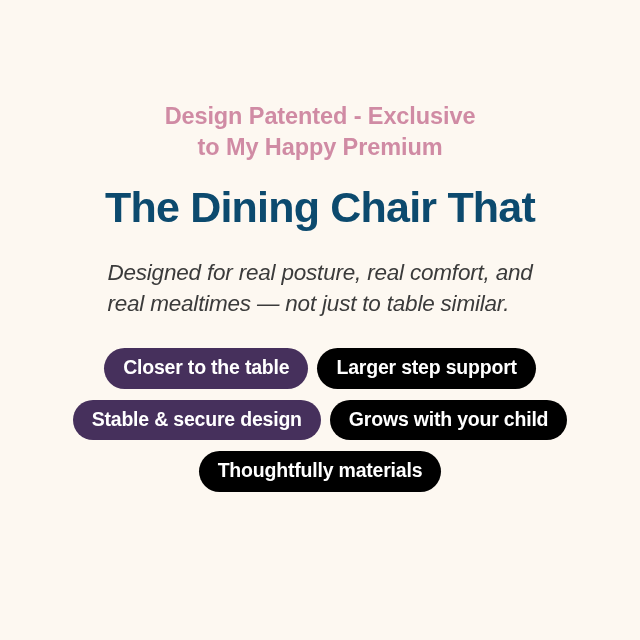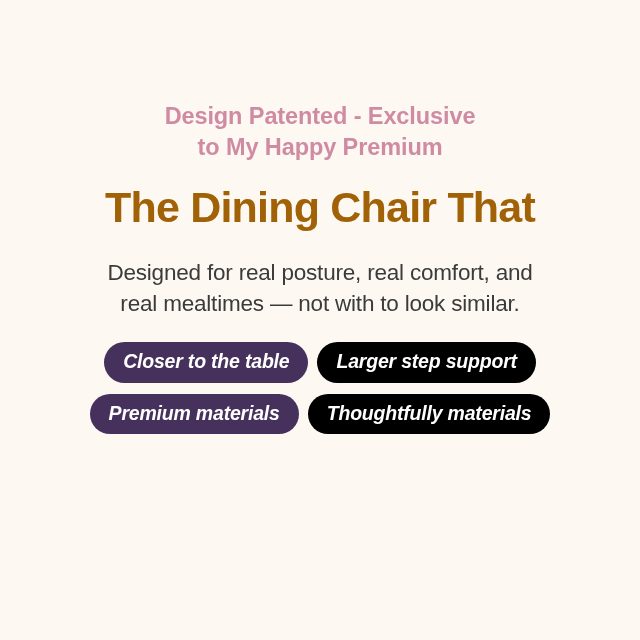--- a/index.html
+++ b/index.html
@@ -30,49 +30,48 @@
     line-height: 31px;
     text-align: center;
     letter-spacing: -0.1px;
     margin: 0;
   }
   .eyebrow-line {
     display: block;
   }
   .headline {
     margin: 19px 0 0 0;
-    color: #a16207;
+    color: #0c4a6e;
     font-size: 43px;
     font-weight: 700;
     line-height: 51px;
     text-align: left;
     letter-spacing: -0.8px;
   }
   .headline-line {
     display: block;
   }
   .subtitle {
     margin: 24px 0 0 0;
     color: #3b3b3b;
     font-size: 22.5px;
     font-weight: 400;
     line-height: 31px;
-    text-align: center;
     letter-spacing: -0.2px;
+    font-style: italic;
   }
   .subtitle-line {
     display: block;
   }
   .pill-grid {
-    margin-top: 23px;
+    margin-top: 29px;
     display: flex;
     flex-direction: column;
     align-items: center;
     gap: 11px;
-    font-style: italic;
   }
   .pill-row {
     display: flex;
     flex-direction: row;
     justify-content: center;
     align-items: center;
     gap: 9px;
   }
   .pill {
     background: #46305c;
@@ -99,31 +98,34 @@
     <span class="eyebrow-line">Design Patented - Exclusive</span>
     <span class="eyebrow-line">to My Happy Premium</span>
   </div>
 
   <h1 class="headline">
     <span class="headline-line">The Dining Chair That</span>
   </h1>
 
   <p class="subtitle">
     <span class="subtitle-line">Designed for real posture, real comfort, and</span>
-    <span class="subtitle-line">real mealtimes — not with to look similar.</span>
+    <span class="subtitle-line">real mealtimes — not just to table similar.</span>
   </p>
 
   <div class="pill-grid">
 
     <div class="pill-row">
       <span class="pill">Closer to the table</span>
       <span class="pill alt">Larger step support</span>
     </div>
 
+    <div class="pill-row">
+      <span class="pill">Stable &amp; secure design</span>
+      <span class="pill alt">Grows with your child</span>
+    </div>
 
     <div class="pill-row">
-      <span class="pill">Premium materials</span>
       <span class="pill alt">Thoughtfully materials</span>
     </div>
 
   </div>
 
 </div>
 
 </body></html>

